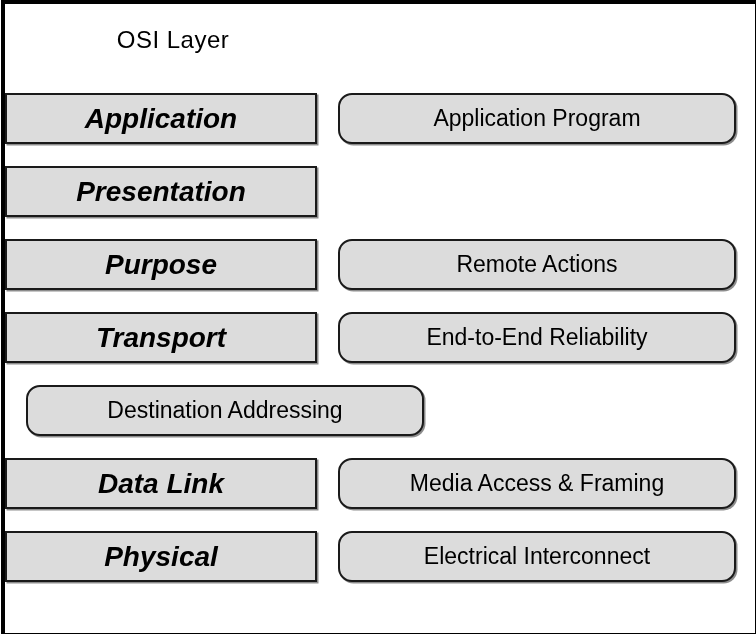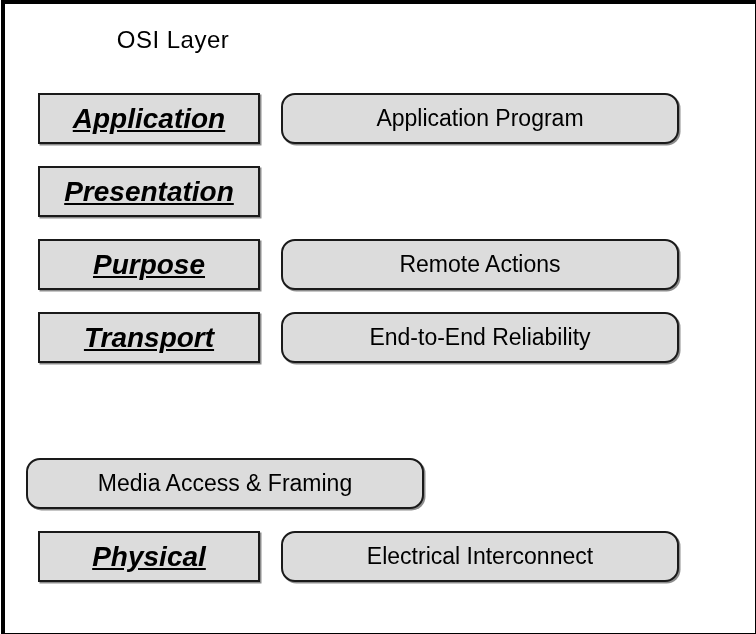--- a/index.html
+++ b/index.html
@@ -51,23 +51,21 @@
     box-sizing: border-box;
     background: var(--box-fill, #dcdcdc);
     border: 2px solid var(--box-border, #1a1a1a);
     box-shadow: 1.5px 1.5px 0 rgba(0, 0, 0, 0.45);
     display: flex;
     align-items: center;
     justify-content: center;
     overflow: hidden;
   }
   .layer-box {
-    width: 222px;
-    margin-left: 33px;
-    text-decoration: underline;
+    width: 312px;
   }
   .purpose-box {
     width: 398px;
     margin-left: 21px;
     border-radius: 14px;
   }
   .layer-label {
     font-weight: bold;
     font-style: italic;
     font-size: 28px;
@@ -118,23 +116,29 @@
       <div class="row">
         <div class="box layer-box">
           <span class="layer-label">Transport</span>
         </div>
         <div class="box purpose-box">
           <span class="purpose-label">End-to-End Reliability</span>
         </div>
       </div>
 
       <div class="row">
+        <div class="box purpose-box">
+          <span class="purpose-label">Destination Addressing</span>
+        </div>
       </div>
 
       <div class="row">
+        <div class="box layer-box">
+          <span class="layer-label">Data Link</span>
+        </div>
         <div class="box purpose-box">
           <span class="purpose-label">Media Access &amp; Framing</span>
         </div>
       </div>
 
       <div class="row">
         <div class="box layer-box">
           <span class="layer-label">Physical</span>
         </div>
         <div class="box purpose-box">

